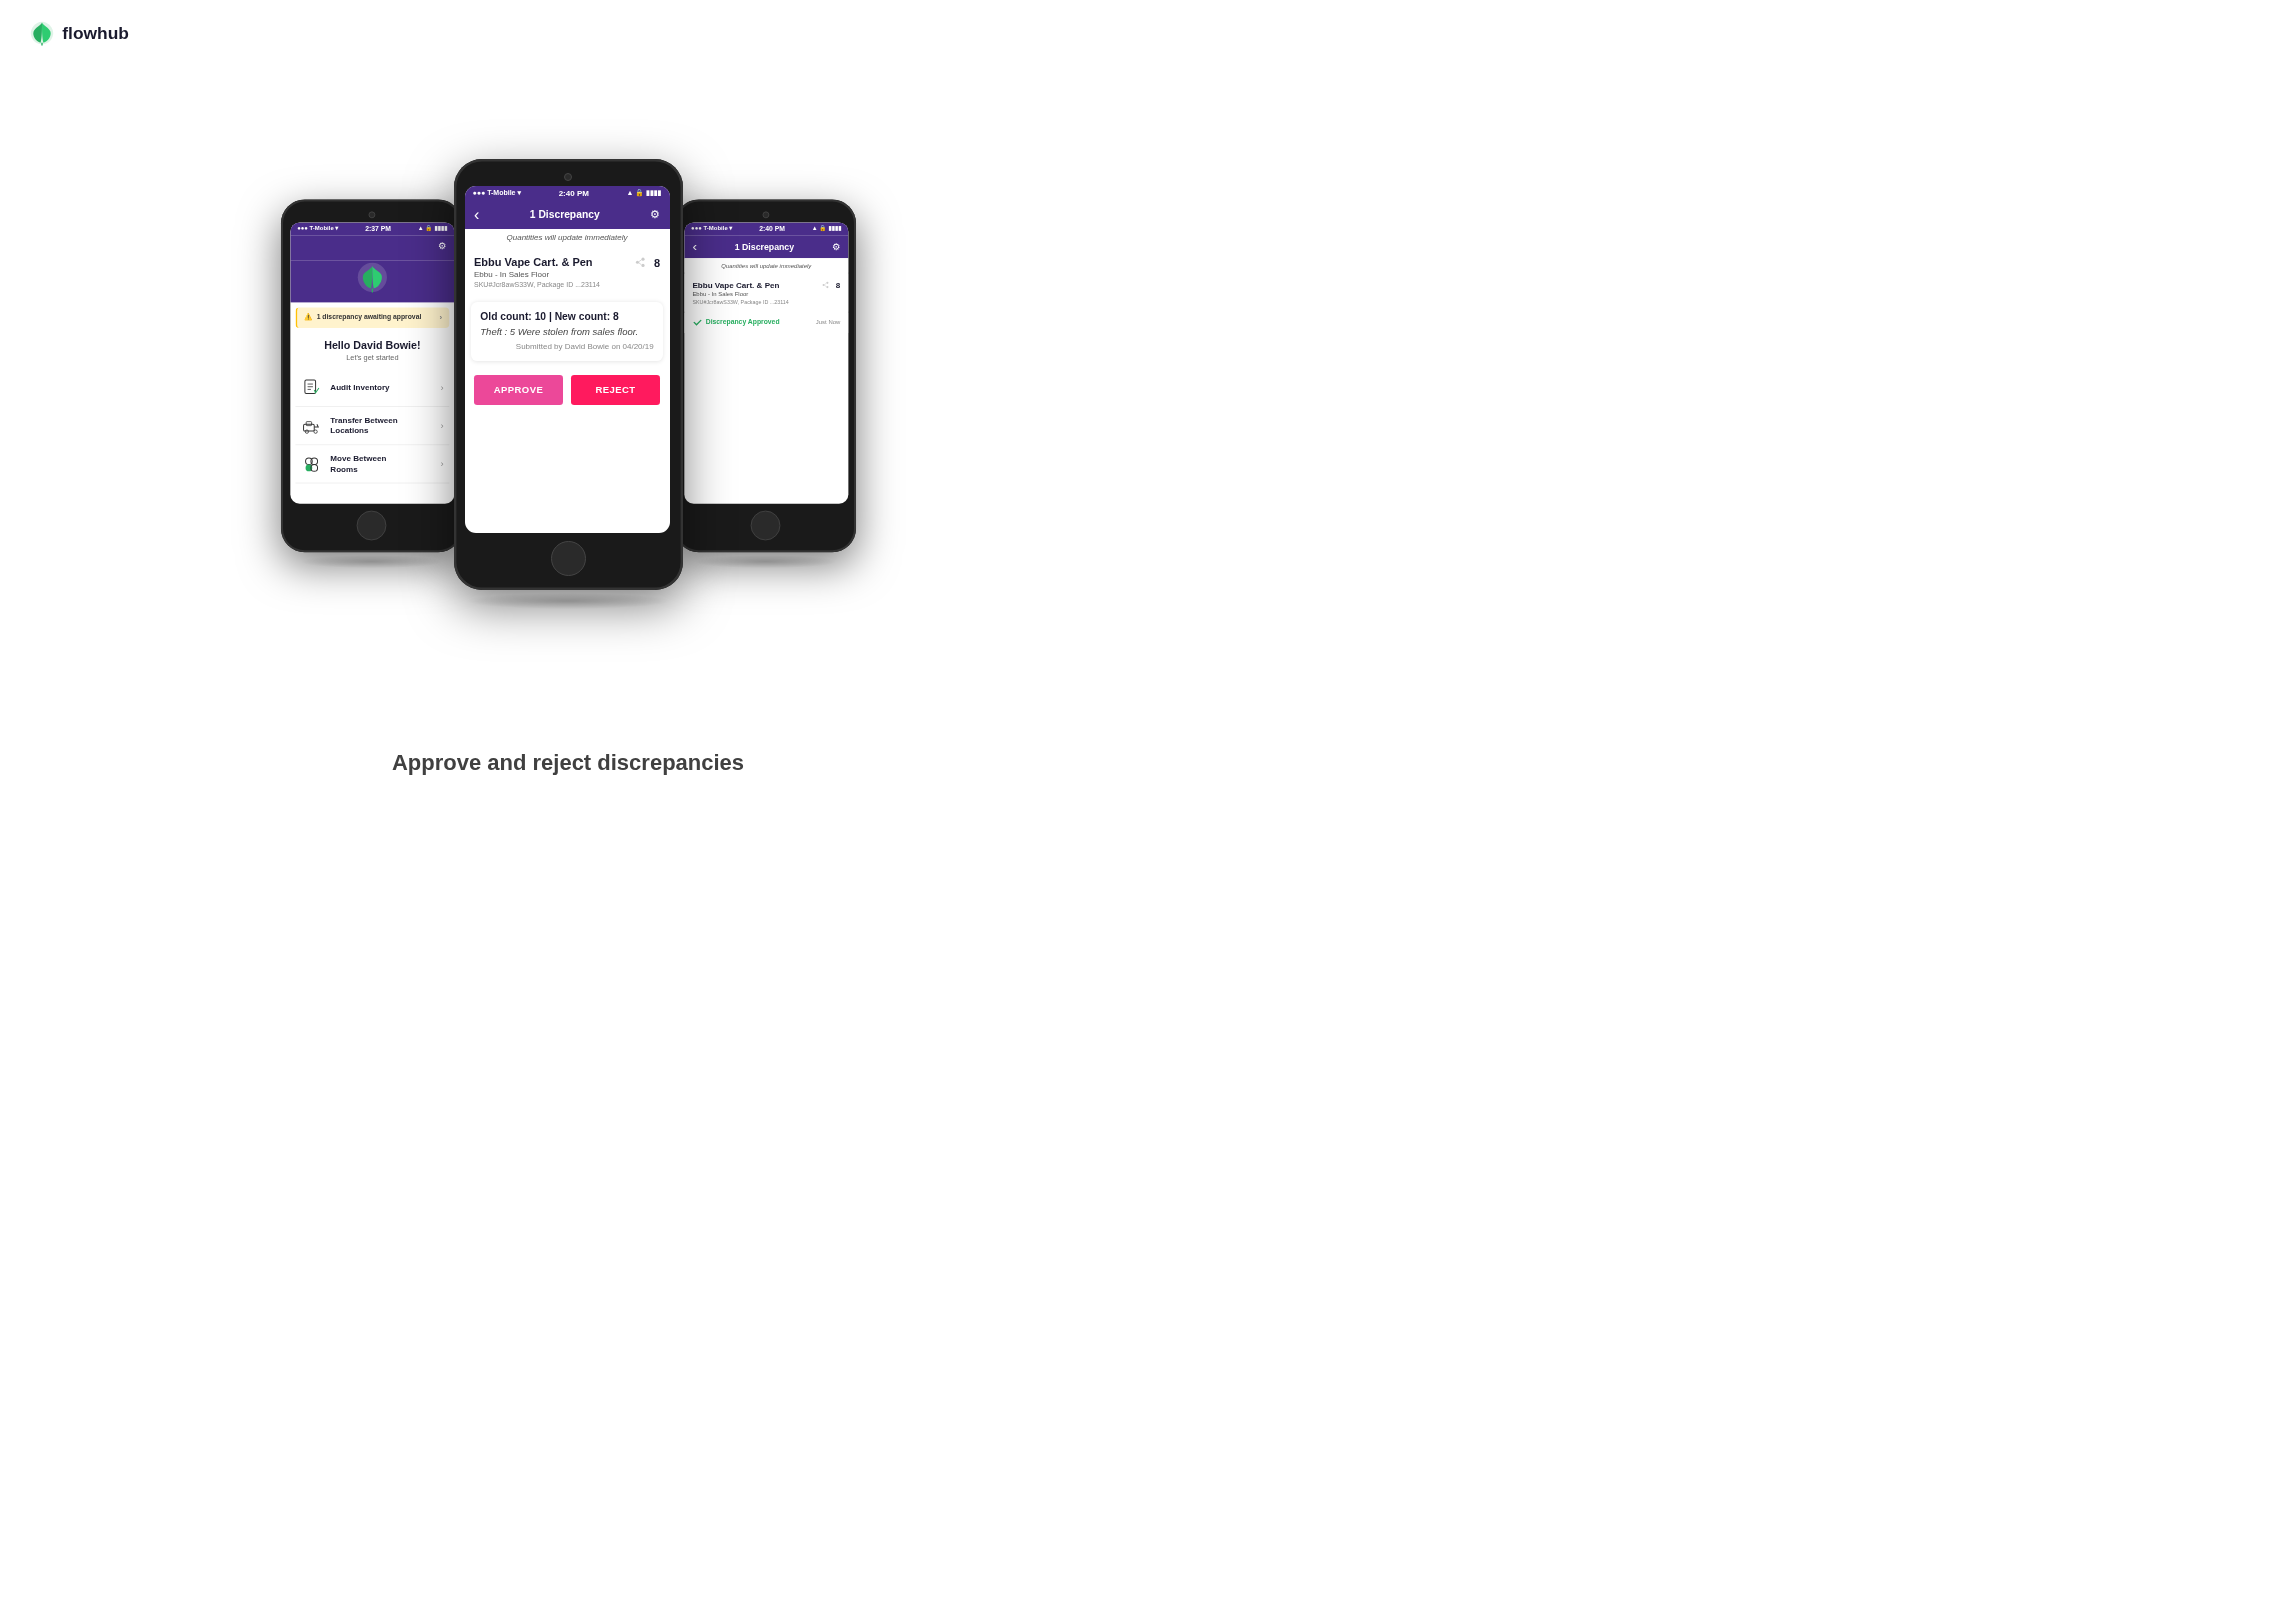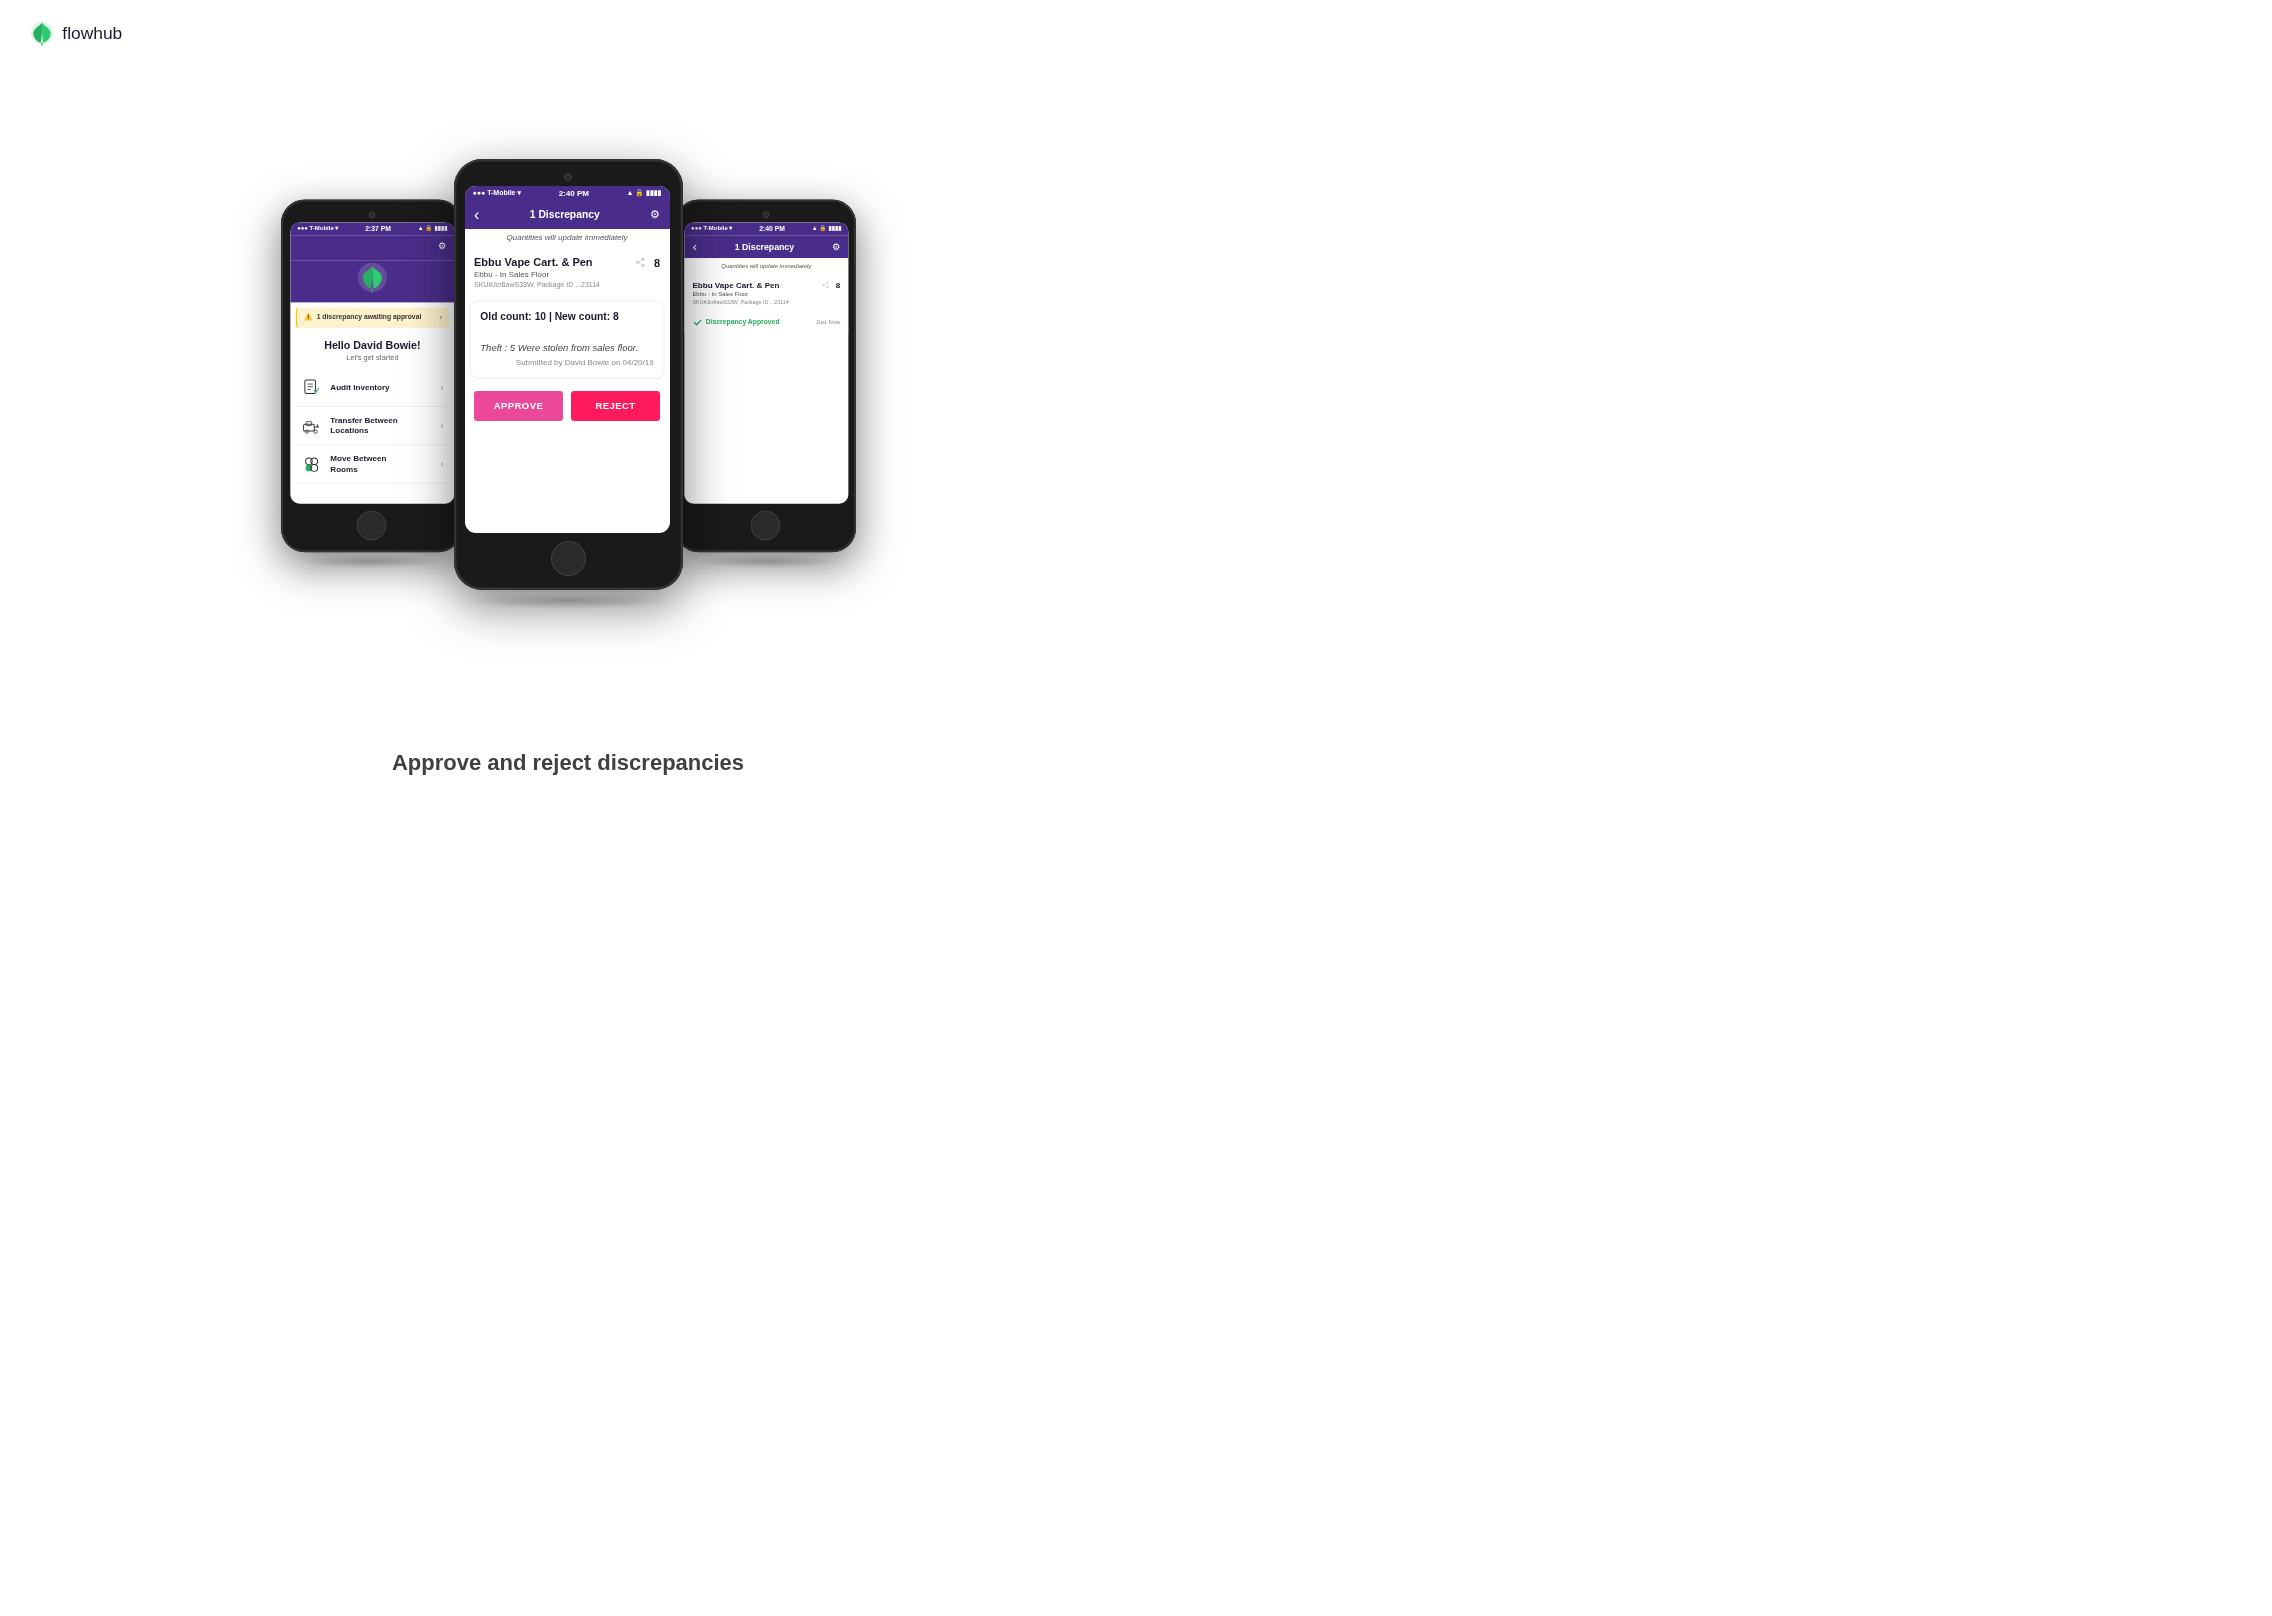--- a/index.html
+++ b/index.html
@@ -20,21 +20,21 @@
       display: flex;
       align-items: center;
       gap: 6.3px;
     }
     .logo-leaf {
       width: 28px;
       height: 28px;
     }
     .logo-text {
       font-size: 17.4px;
-      font-weight: 400;
+      font-weight: 700;
       color: #1a1a2e;
     }
 
     
     .caption {
       position: absolute;
       bottom: 32px;
       left: 0;
       right: 0;
       text-align: center;
@@ -273,21 +273,21 @@
       background: white;
       margin: 6.3px;
       border-radius: 6.3px;
       padding: 9.5px;
       box-shadow: 0 0.8px 4.7px rgba(0,0,0,0.1);
     }
     .disc-count-text {
       font-size: 10.3px;
       font-weight: 700;
       color: #1a1a2e;
-      margin-bottom: 20px;
+      margin-bottom: 4px;
     }
     .disc-reason {
       font-size: 9.5px;
       color: #444;
       font-style: italic;
       margin-bottom: 4.7px;
     }
     .disc-submitted {
       font-size: 8px;
       color: #888;

